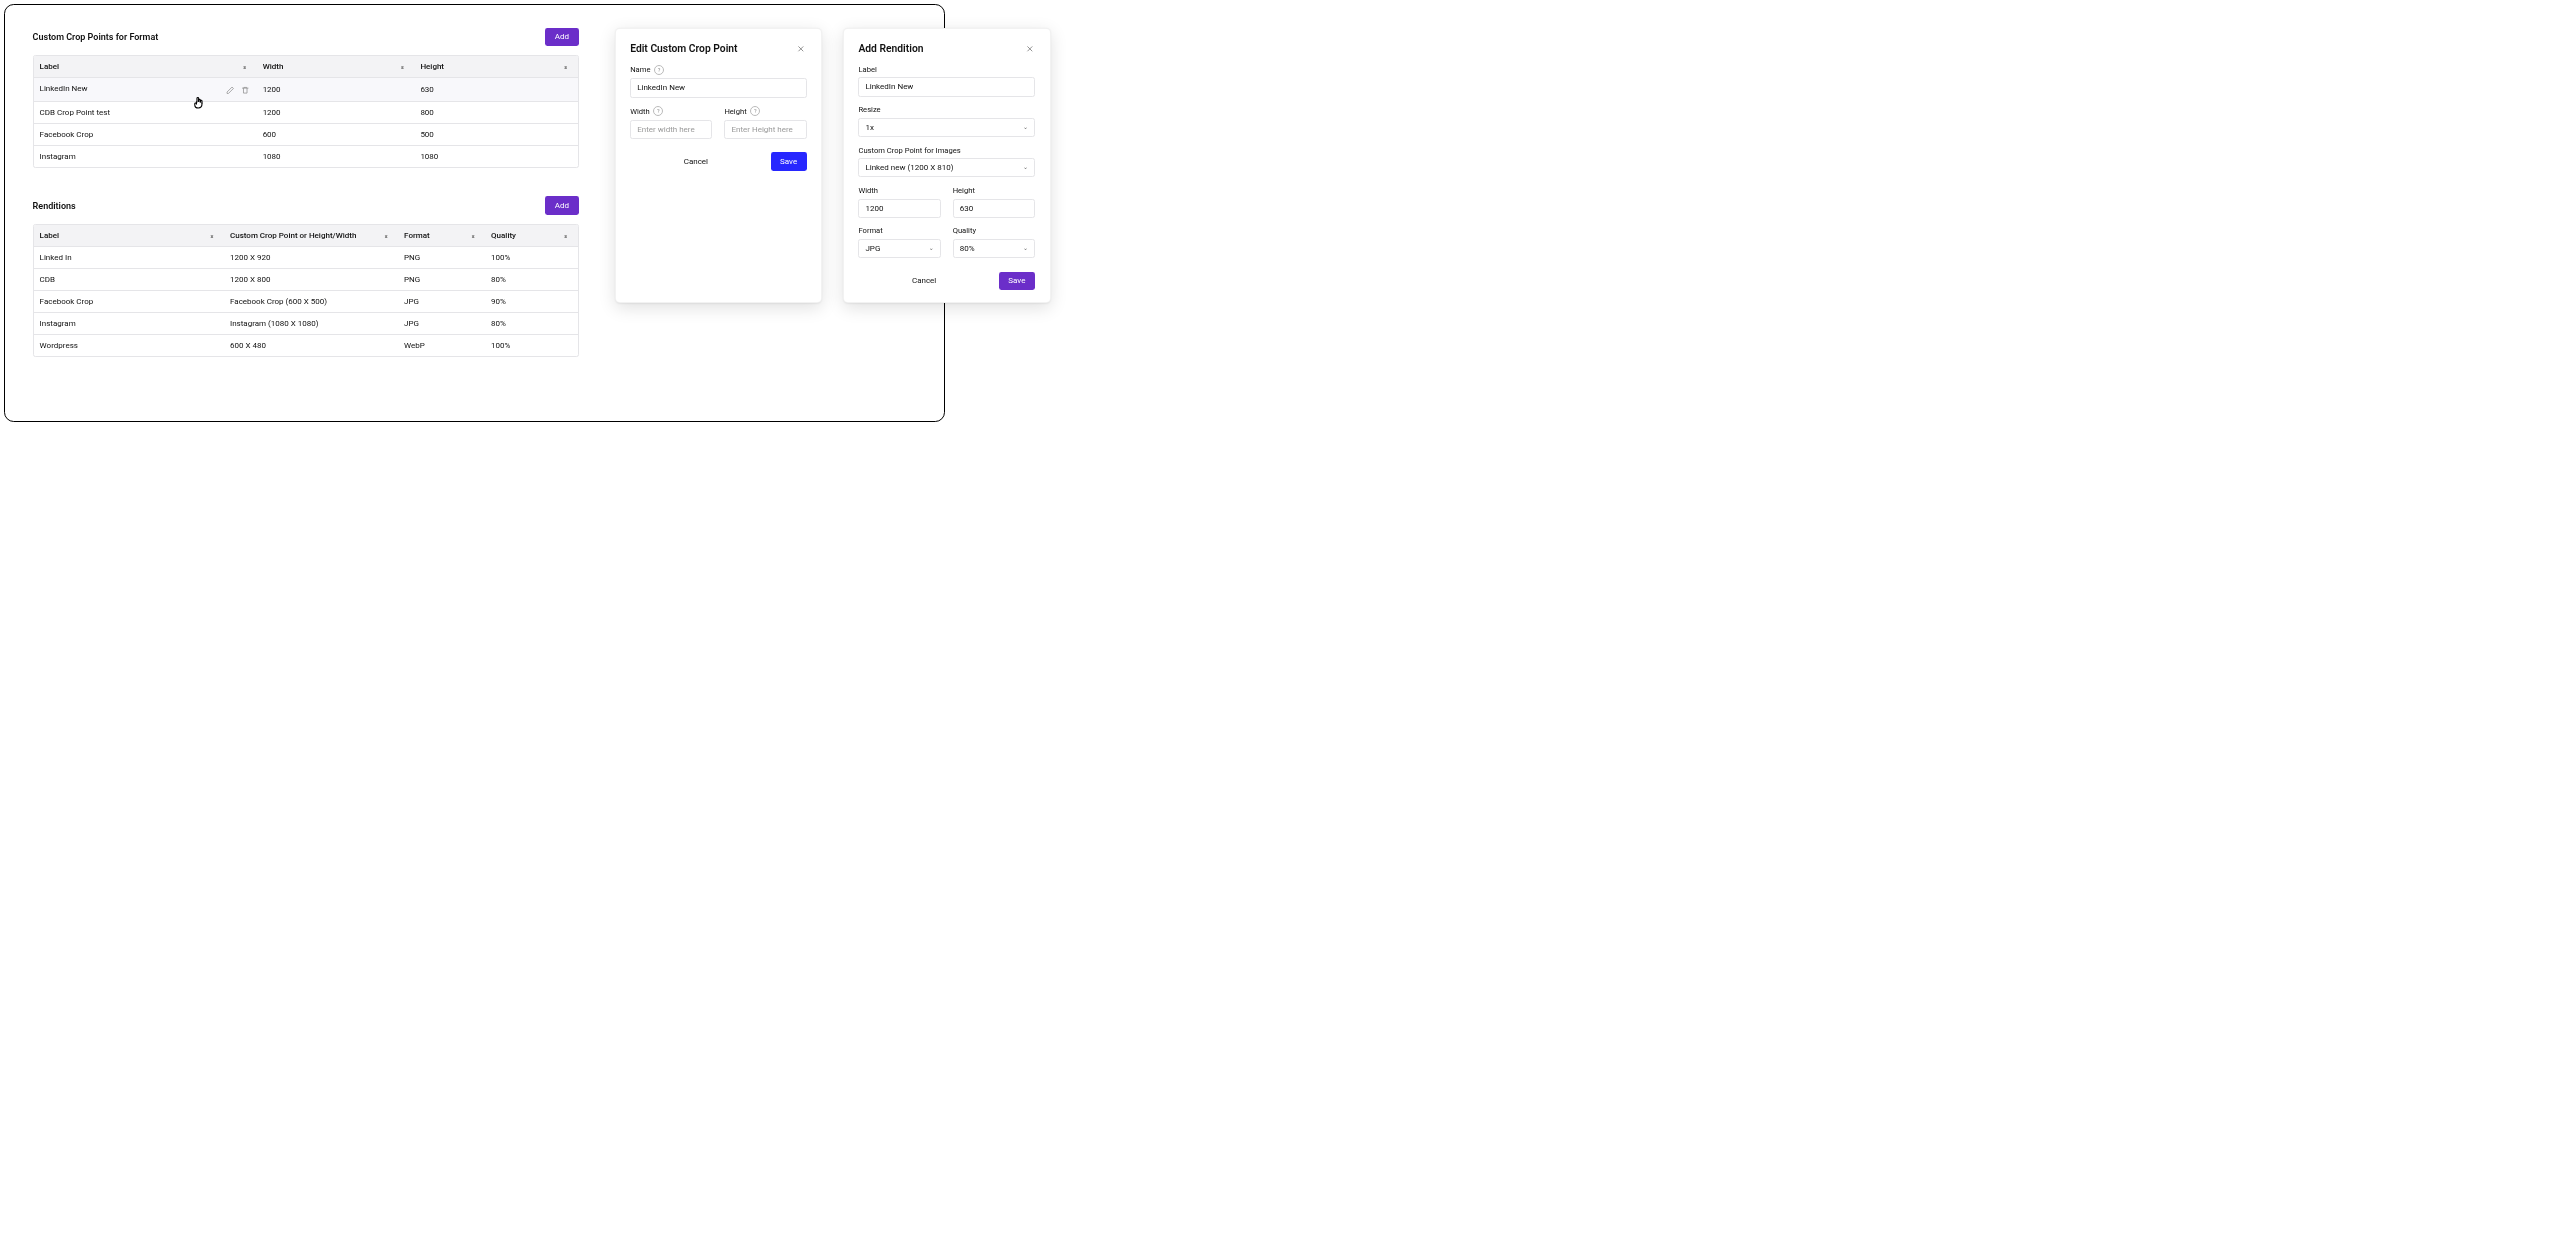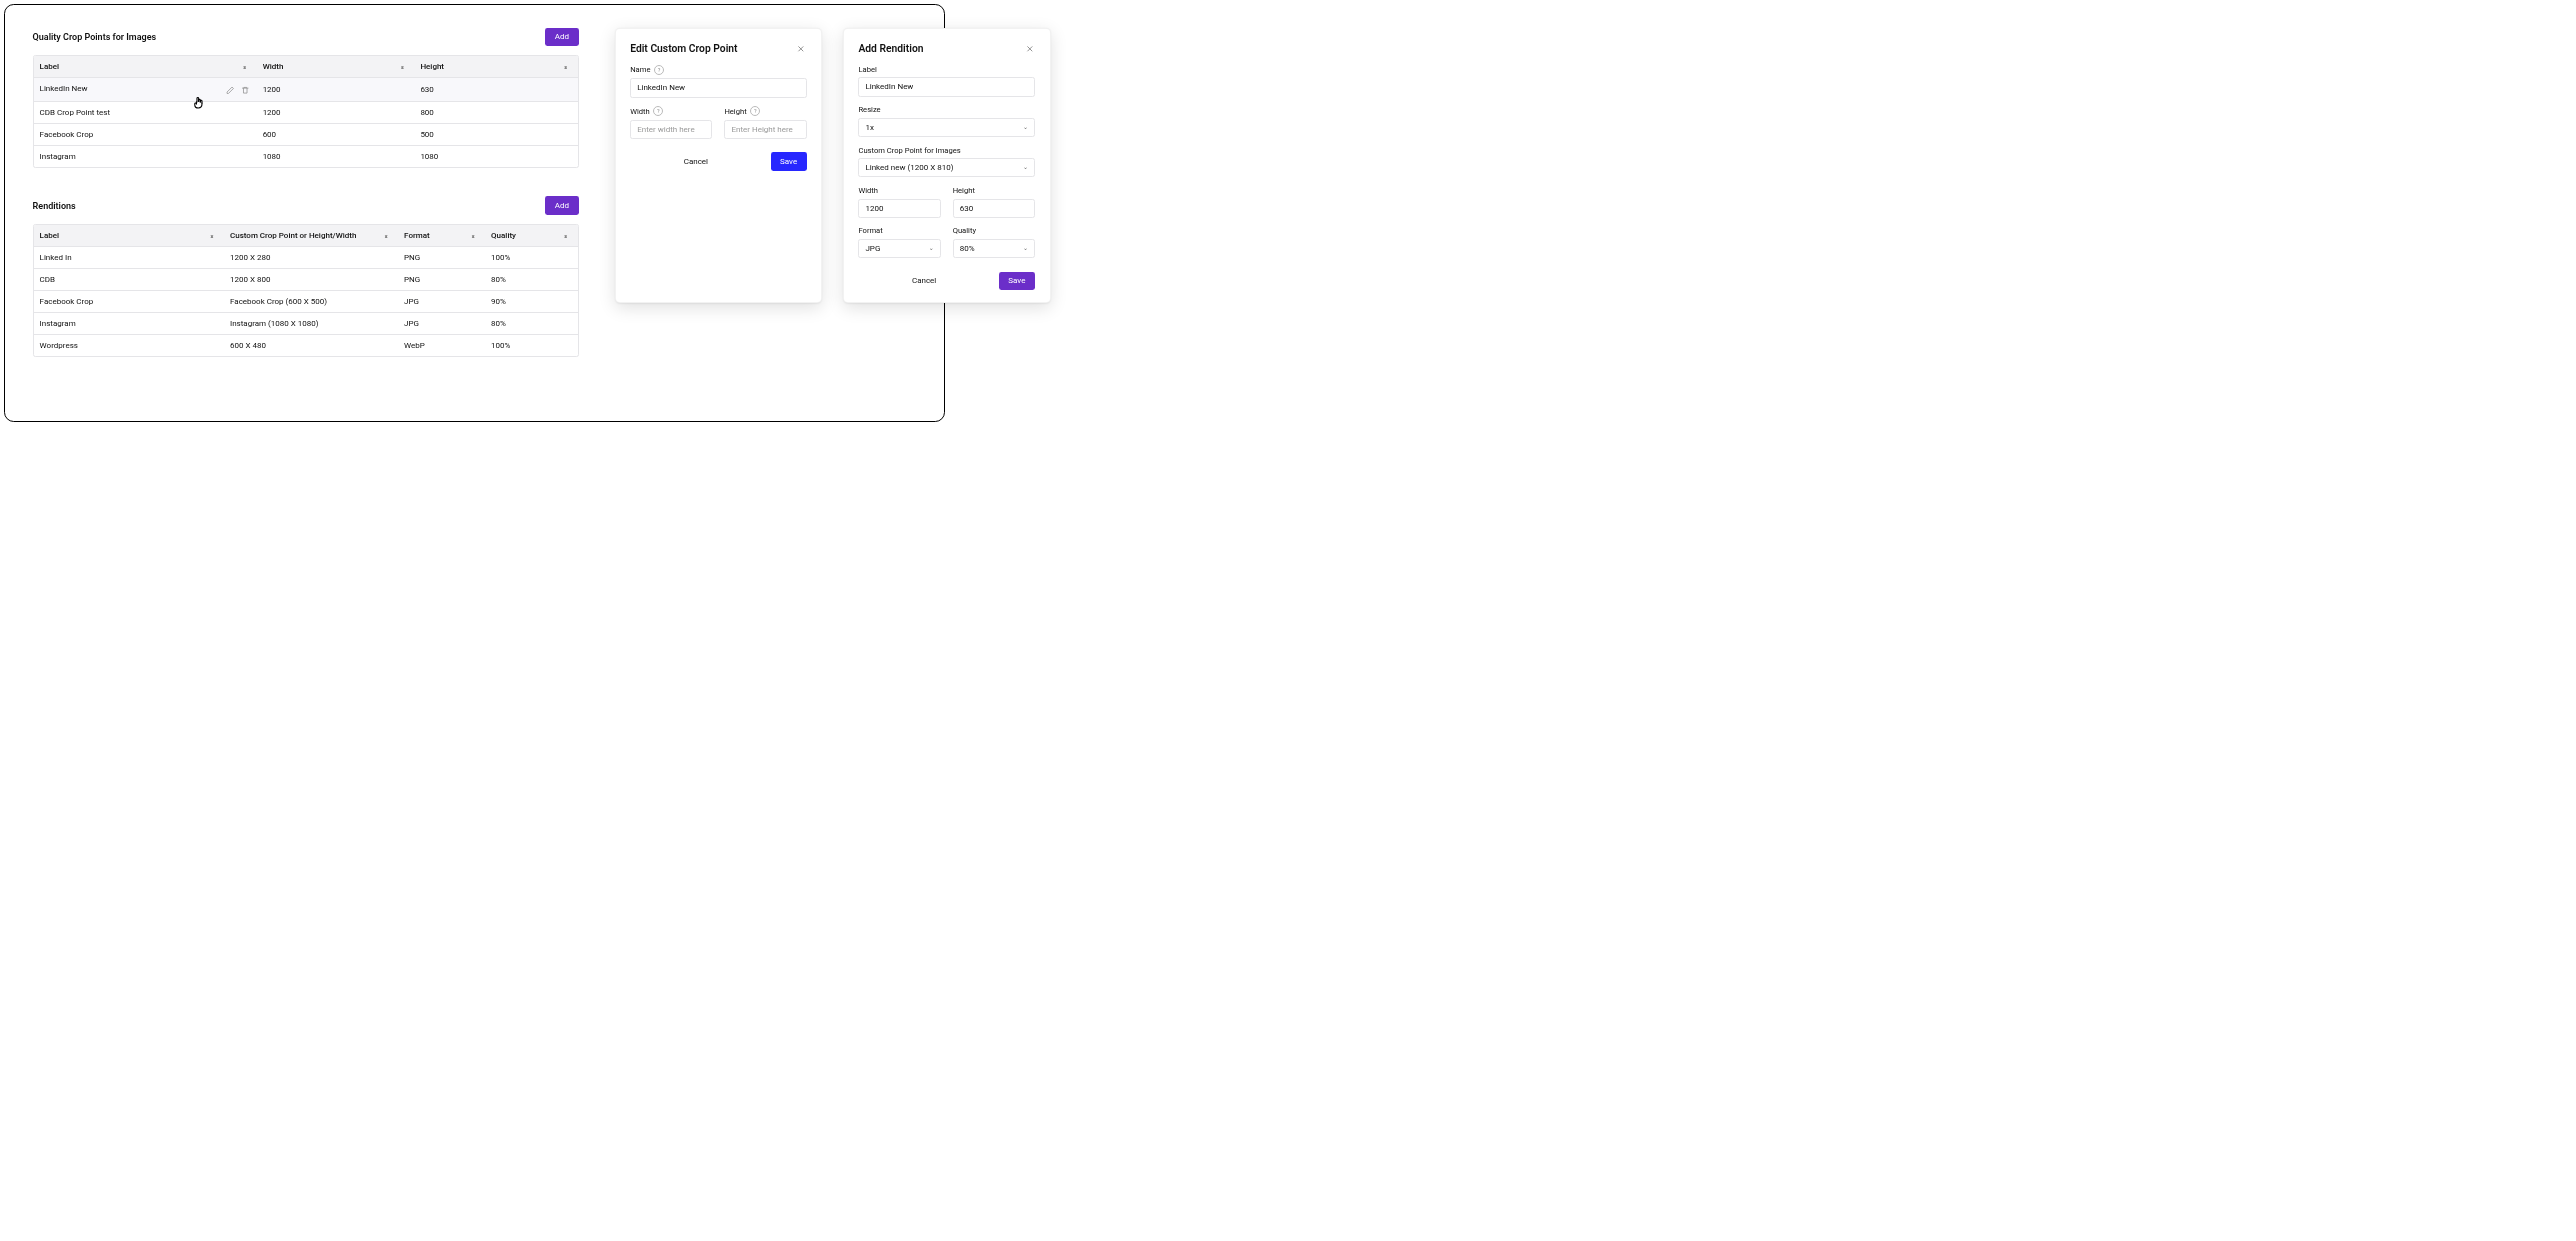--- a/index.html
+++ b/index.html
@@ -114,21 +114,21 @@
 </style>
 </head>
 <body>
 
 <div class="frame">
 
   <div class="left-col">
 
     <div class="section">
       <div class="section-head">
-        <div class="section-title">Quality Crop Points for Images</div>
+        <div class="section-title">Custom Crop Points for Format</div>
         <button class="btn btn-purple">Add</button>
       </div>
       <table>
         <colgroup>
             <col style="width:41%">
             <col style="width:29%">
             <col style="width:30%">
           </colgroup>
         <thead>
           <tr>
@@ -227,21 +227,21 @@
                 <div class="th-inner">
                   <span>Quality</span>
                   <span class="sort-icon"></span>
                 </div>
               </th>
           </tr>
         </thead>
         <tbody>
           <tr>
             <td>Linked In</td>
-            <td>1200 X 280</td>
+            <td>1200 X 920</td>
             <td>PNG</td>
             <td>100%</td>
           </tr>
           <tr>
             <td>CDB</td>
             <td>1200 X 800</td>
             <td>PNG</td>
             <td>80%</td>
           </tr>
           <tr>

